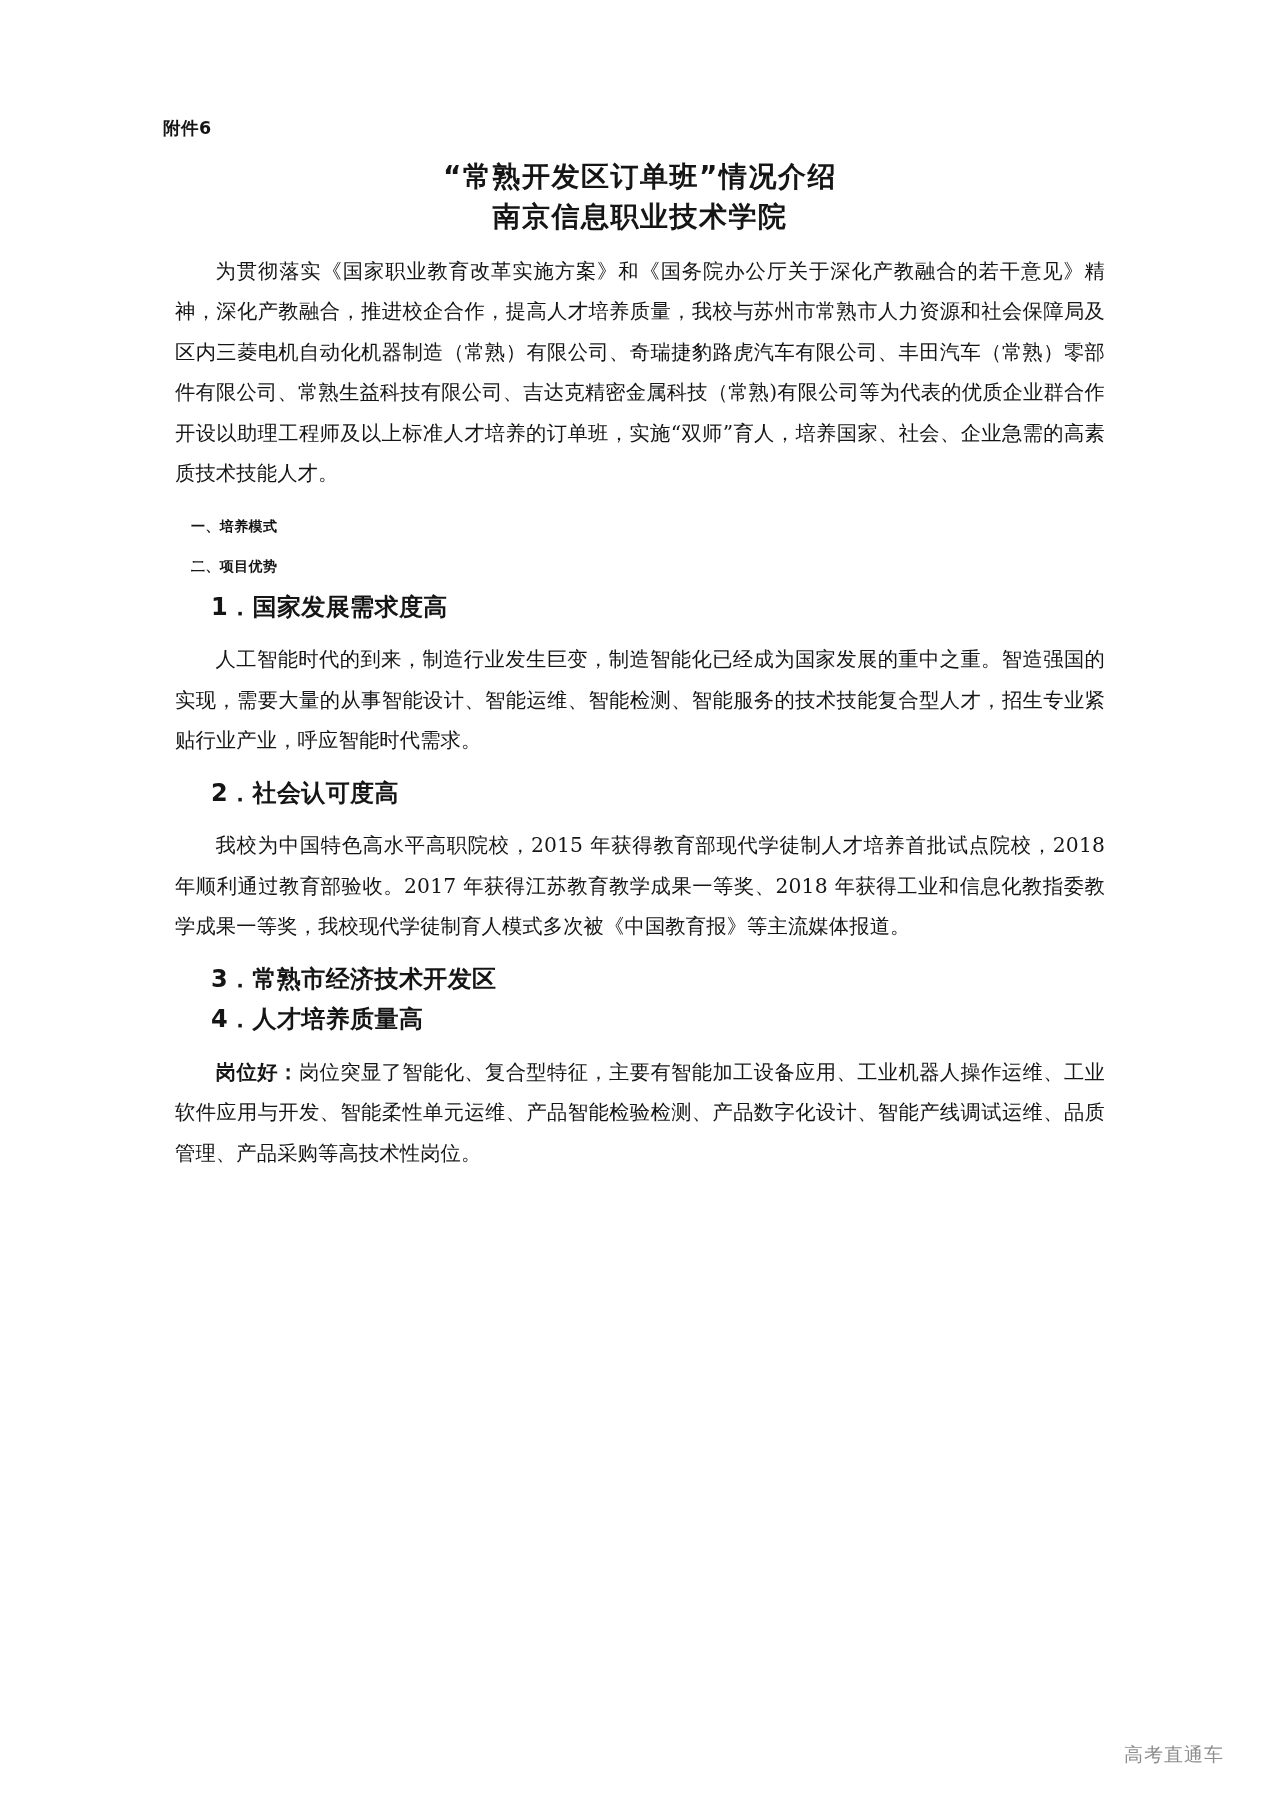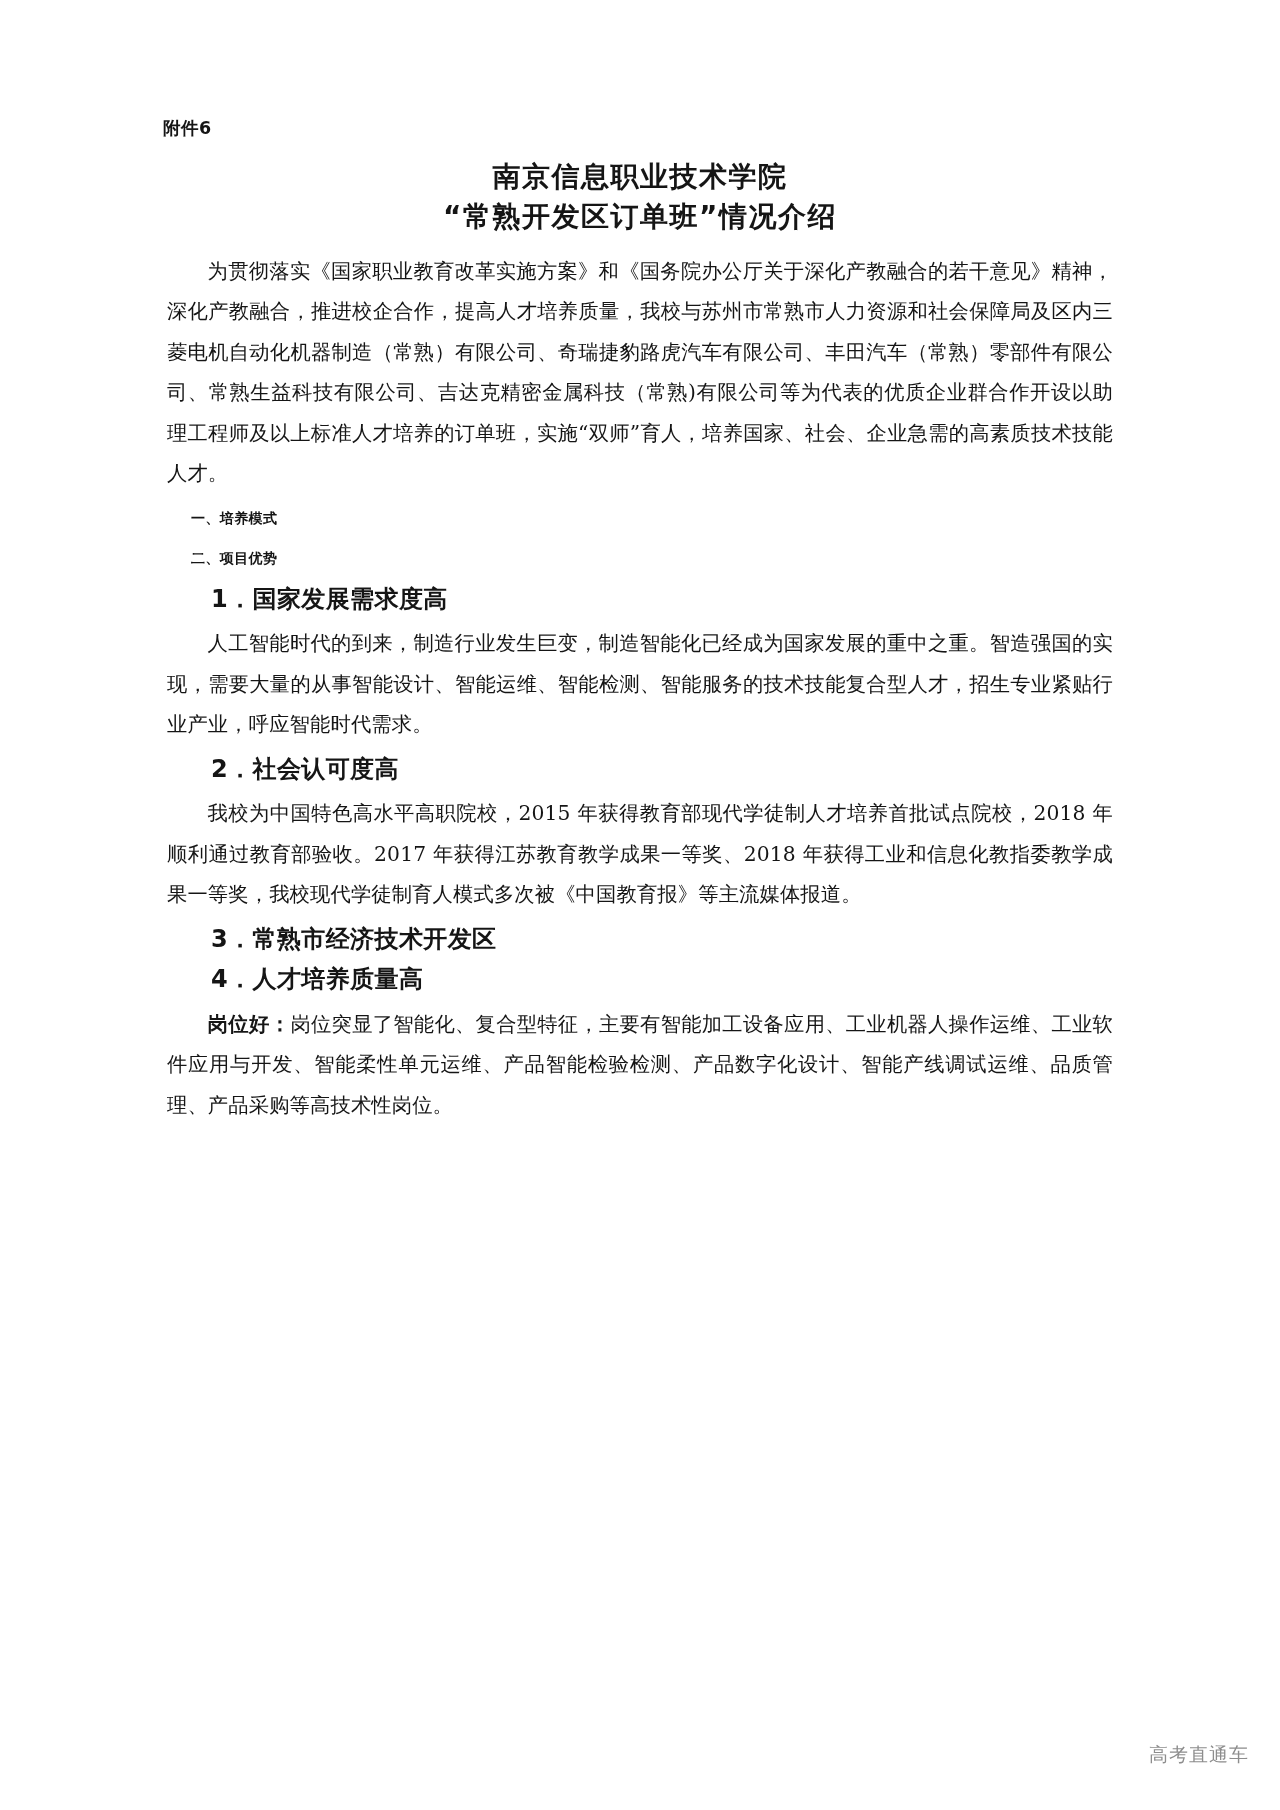--- a/index.html
+++ b/index.html
@@ -43,21 +43,21 @@
     font-family: "DejaVu Sans", "Liberation Sans", sans-serif;
   }
   .doc-title .line {
     display: block;
     white-space: pre;
   }
   .body-block {
     margin-top: 14px;
   }
   p.para {
-    margin: 4px;
+    margin: 12px;
     font-size: 20.3px;
     line-height: 40.5px;
     text-align: justify;
     text-justify: inter-ideograph;
     text-indent: 2em;
     letter-spacing: 0.15px;
   }
   h2.sec-heading {
     margin: 0;
     font-size: 14px;
@@ -76,41 +76,41 @@
     letter-spacing: 0.4px;
     font-family: "DejaVu Sans", "Liberation Sans", sans-serif;
   }
   .lead-term {
     font-weight: bold;
     font-family: "DejaVu Sans", "Liberation Sans", sans-serif;
     letter-spacing: 0.3px;
   }
   .watermark {
     position: absolute;
-    right: 31px;
+    right: 56px;
     bottom: 42px;
     font-size: 19px;
     color: #8d8d8d;
     letter-spacing: 1px;
     font-family: "DejaVu Sans", "Liberation Sans", sans-serif;
     white-space: nowrap;
   }
 </style>
 </head>
 <body>
 
 <div class="page">
 
   <div class="content">
 
     <div class="attachment-tag">附件6</div>
 
     <div class="doc-title">
+      <span class="line">“常熟开发区订单班”情况介绍</span>
       <span class="line">南京信息职业技术学院</span>
-      <span class="line">“常熟开发区订单班”情况介绍</span>
     </div>
 
     <div class="body-block">
 
       <p class="para">为贯彻落实《国家职业教育改革实施方案》和《国务院办公厅关于深化产教融合的若干意见》精神，深化产教融合，推进校企合作，提高人才培养质量，我校与苏州市常熟市人力资源和社会保障局及区内三菱电机自动化机器制造（常熟）有限公司、奇瑞捷豹路虎汽车有限公司、丰田汽车（常熟）零部件有限公司、常熟生益科技有限公司、吉达克精密金属科技（常熟)有限公司等为代表的优质企业群合作开设以助理工程师及以上标准人才培养的订单班，实施“双师”育人，培养国家、社会、企业急需的高素质技术技能人才。</p>
 
       <h2 class="sec-heading">一、培养模式</h2>
 
       <h2 class="sec-heading">二、项目优势</h2>
 

